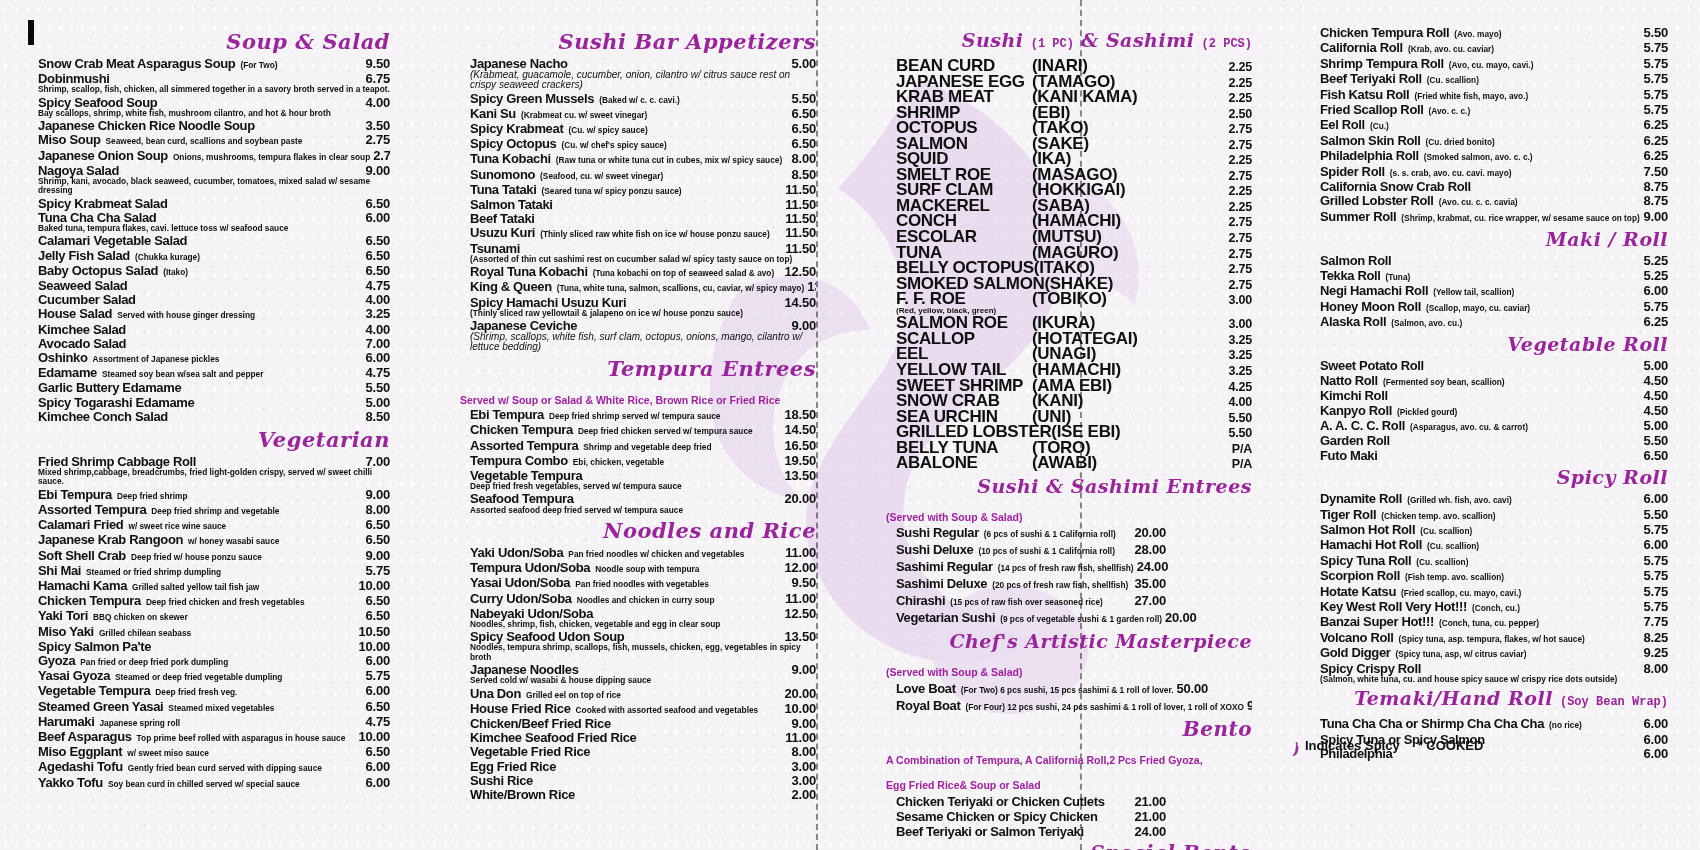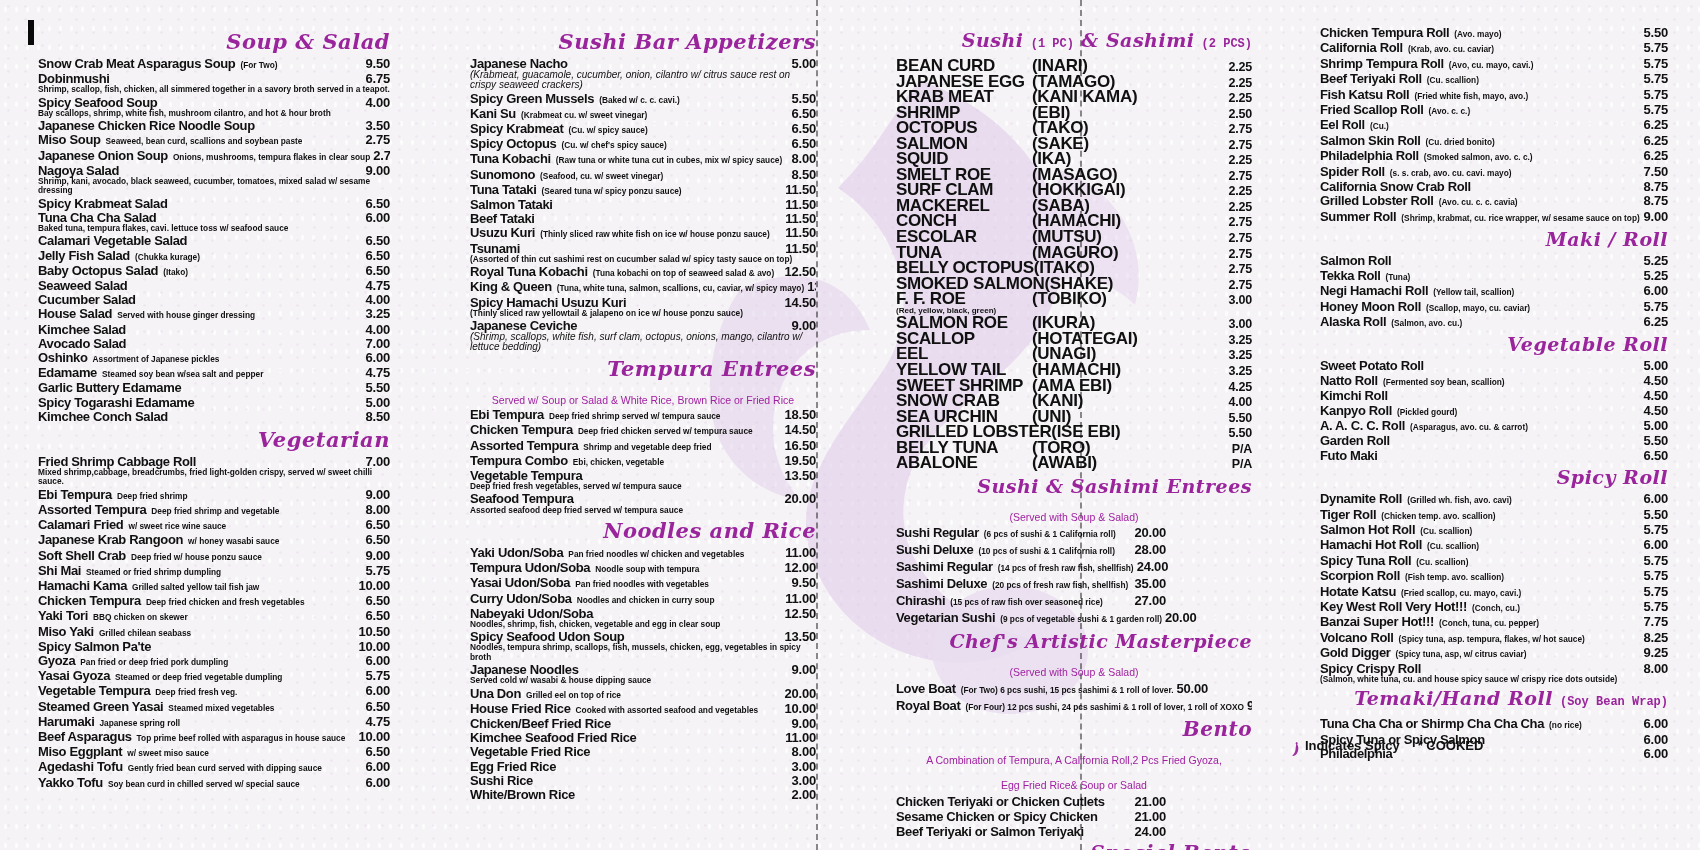--- a/index.html
+++ b/index.html
@@ -21,21 +21,21 @@
   .col{position:absolute;top:26px;z-index:2}
   #col0{left:38px;width:352px}
   #col1{left:470px;width:346px}
   #col2{left:896px;width:356px}
   #col3{left:1320px;width:348px}
 
   .sec-title{font-family:"DejaVu Serif", serif;font-style:italic;font-weight:bold;
     color:#99249b;font-size:21px;line-height:25px;text-align:right;margin:3px 0 3px;letter-spacing:0.5px;white-space:nowrap}
   #col2 .sec-title,#col3 .sec-title{font-size:19px;line-height:23px}
   .tnote{font-family:Liberation Mono, monospace;font-style:normal;font-weight:bold;font-size:12px;letter-spacing:0}
-  .sec-sub{color:#a021a0;font-weight:normal;font-size:10.5px;line-height:11.5px;text-align:center;margin:14px -10px 2px}
+  .sec-sub{color:#a021a0;font-weight:bold;font-size:10.5px;line-height:11.5px;text-align:left;margin:14px -10px 2px}
 
   .row{display:flex;align-items:baseline;position:relative;line-height:14.2px;white-space:nowrap;overflow:hidden}
   .iname{font-weight:bold;font-size:13px;letter-spacing:-0.35px}
   .inote{font-weight:bold;font-size:8.3px;margin-left:5px}
   .fill{flex:1 1 auto;min-width:3px}
   .price{font-weight:bold;font-size:13px;letter-spacing:-0.2px}
   .desc{font-weight:bold;font-size:8.3px;line-height:9.3px;margin:-1px 0 1px;white-space:normal}
   .desc.em{font-style:italic;font-weight:normal;font-size:10px;line-height:10.2px}
   .pep{width:9px;height:14px;position:relative;top:2px}
 

